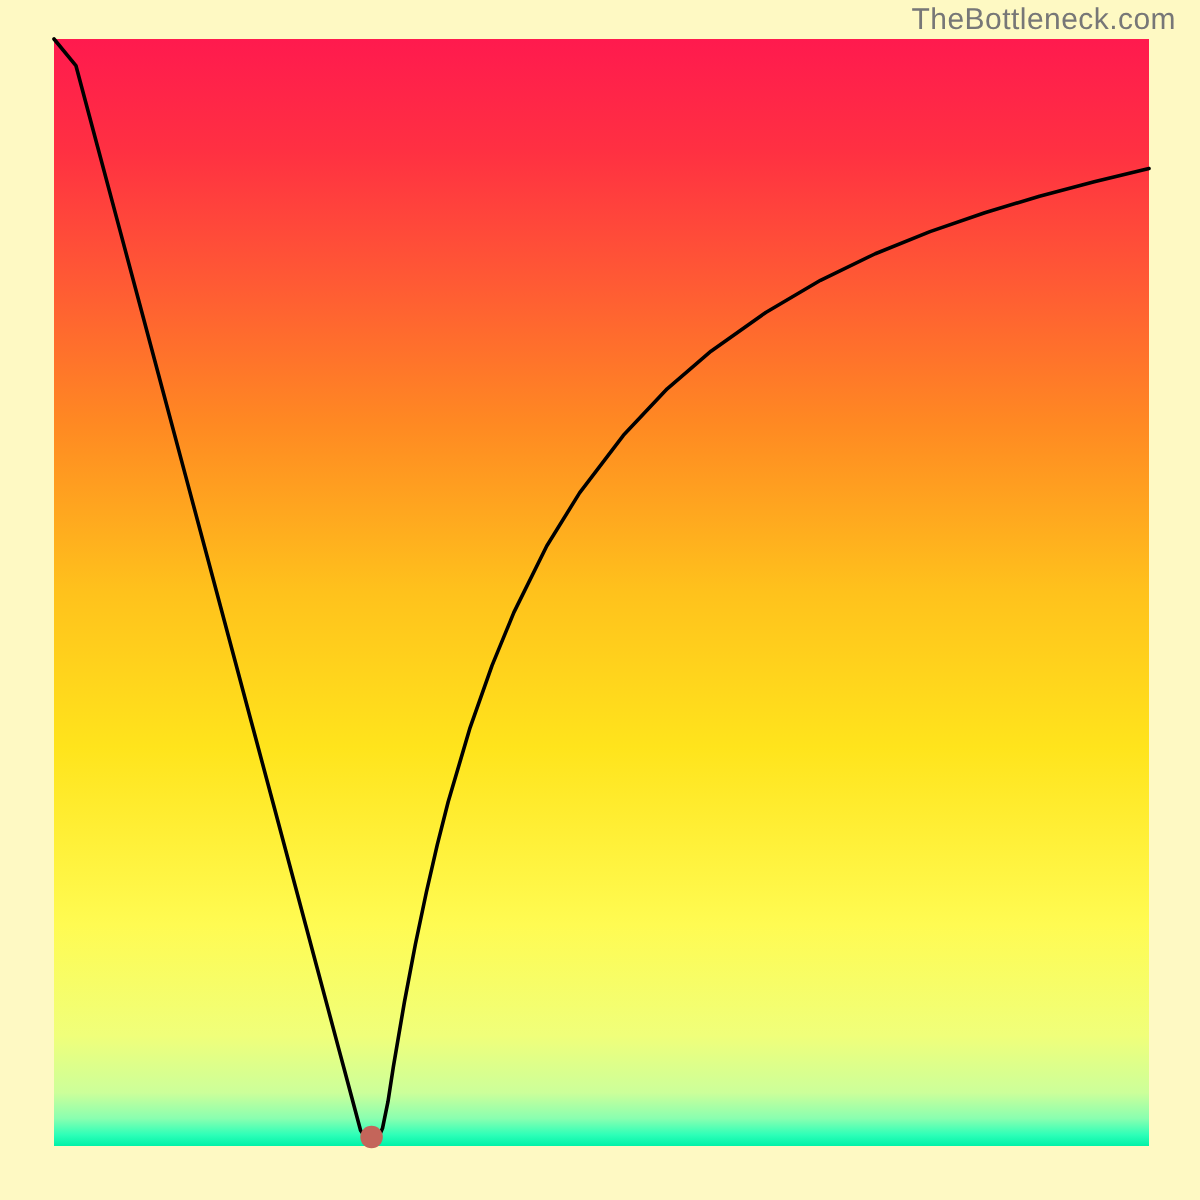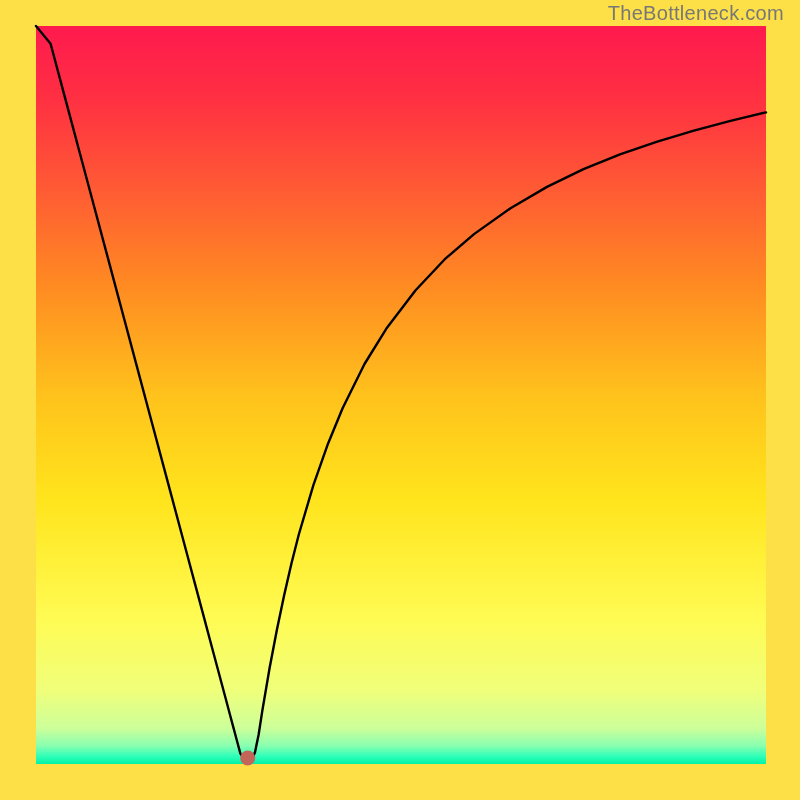--- a/index.html
+++ b/index.html
@@ -7,21 +7,21 @@
     padding: 0;
     width: 800px;
     height: 800px;
     background: #000;
     overflow: hidden;
   }
   .wrap {
     position: relative;
     width: 800px;
     height: 800px;
-    background: #fde047;
+    background: #fef9c3;
   }
   .attribution {
     position: absolute;
     top: 2px;
     right: 16px;
     color: #777;
     font-family: Arial, Helvetica, sans-serif;
     font-size: 20px;
     letter-spacing: 0.3px;
     user-select: none;

